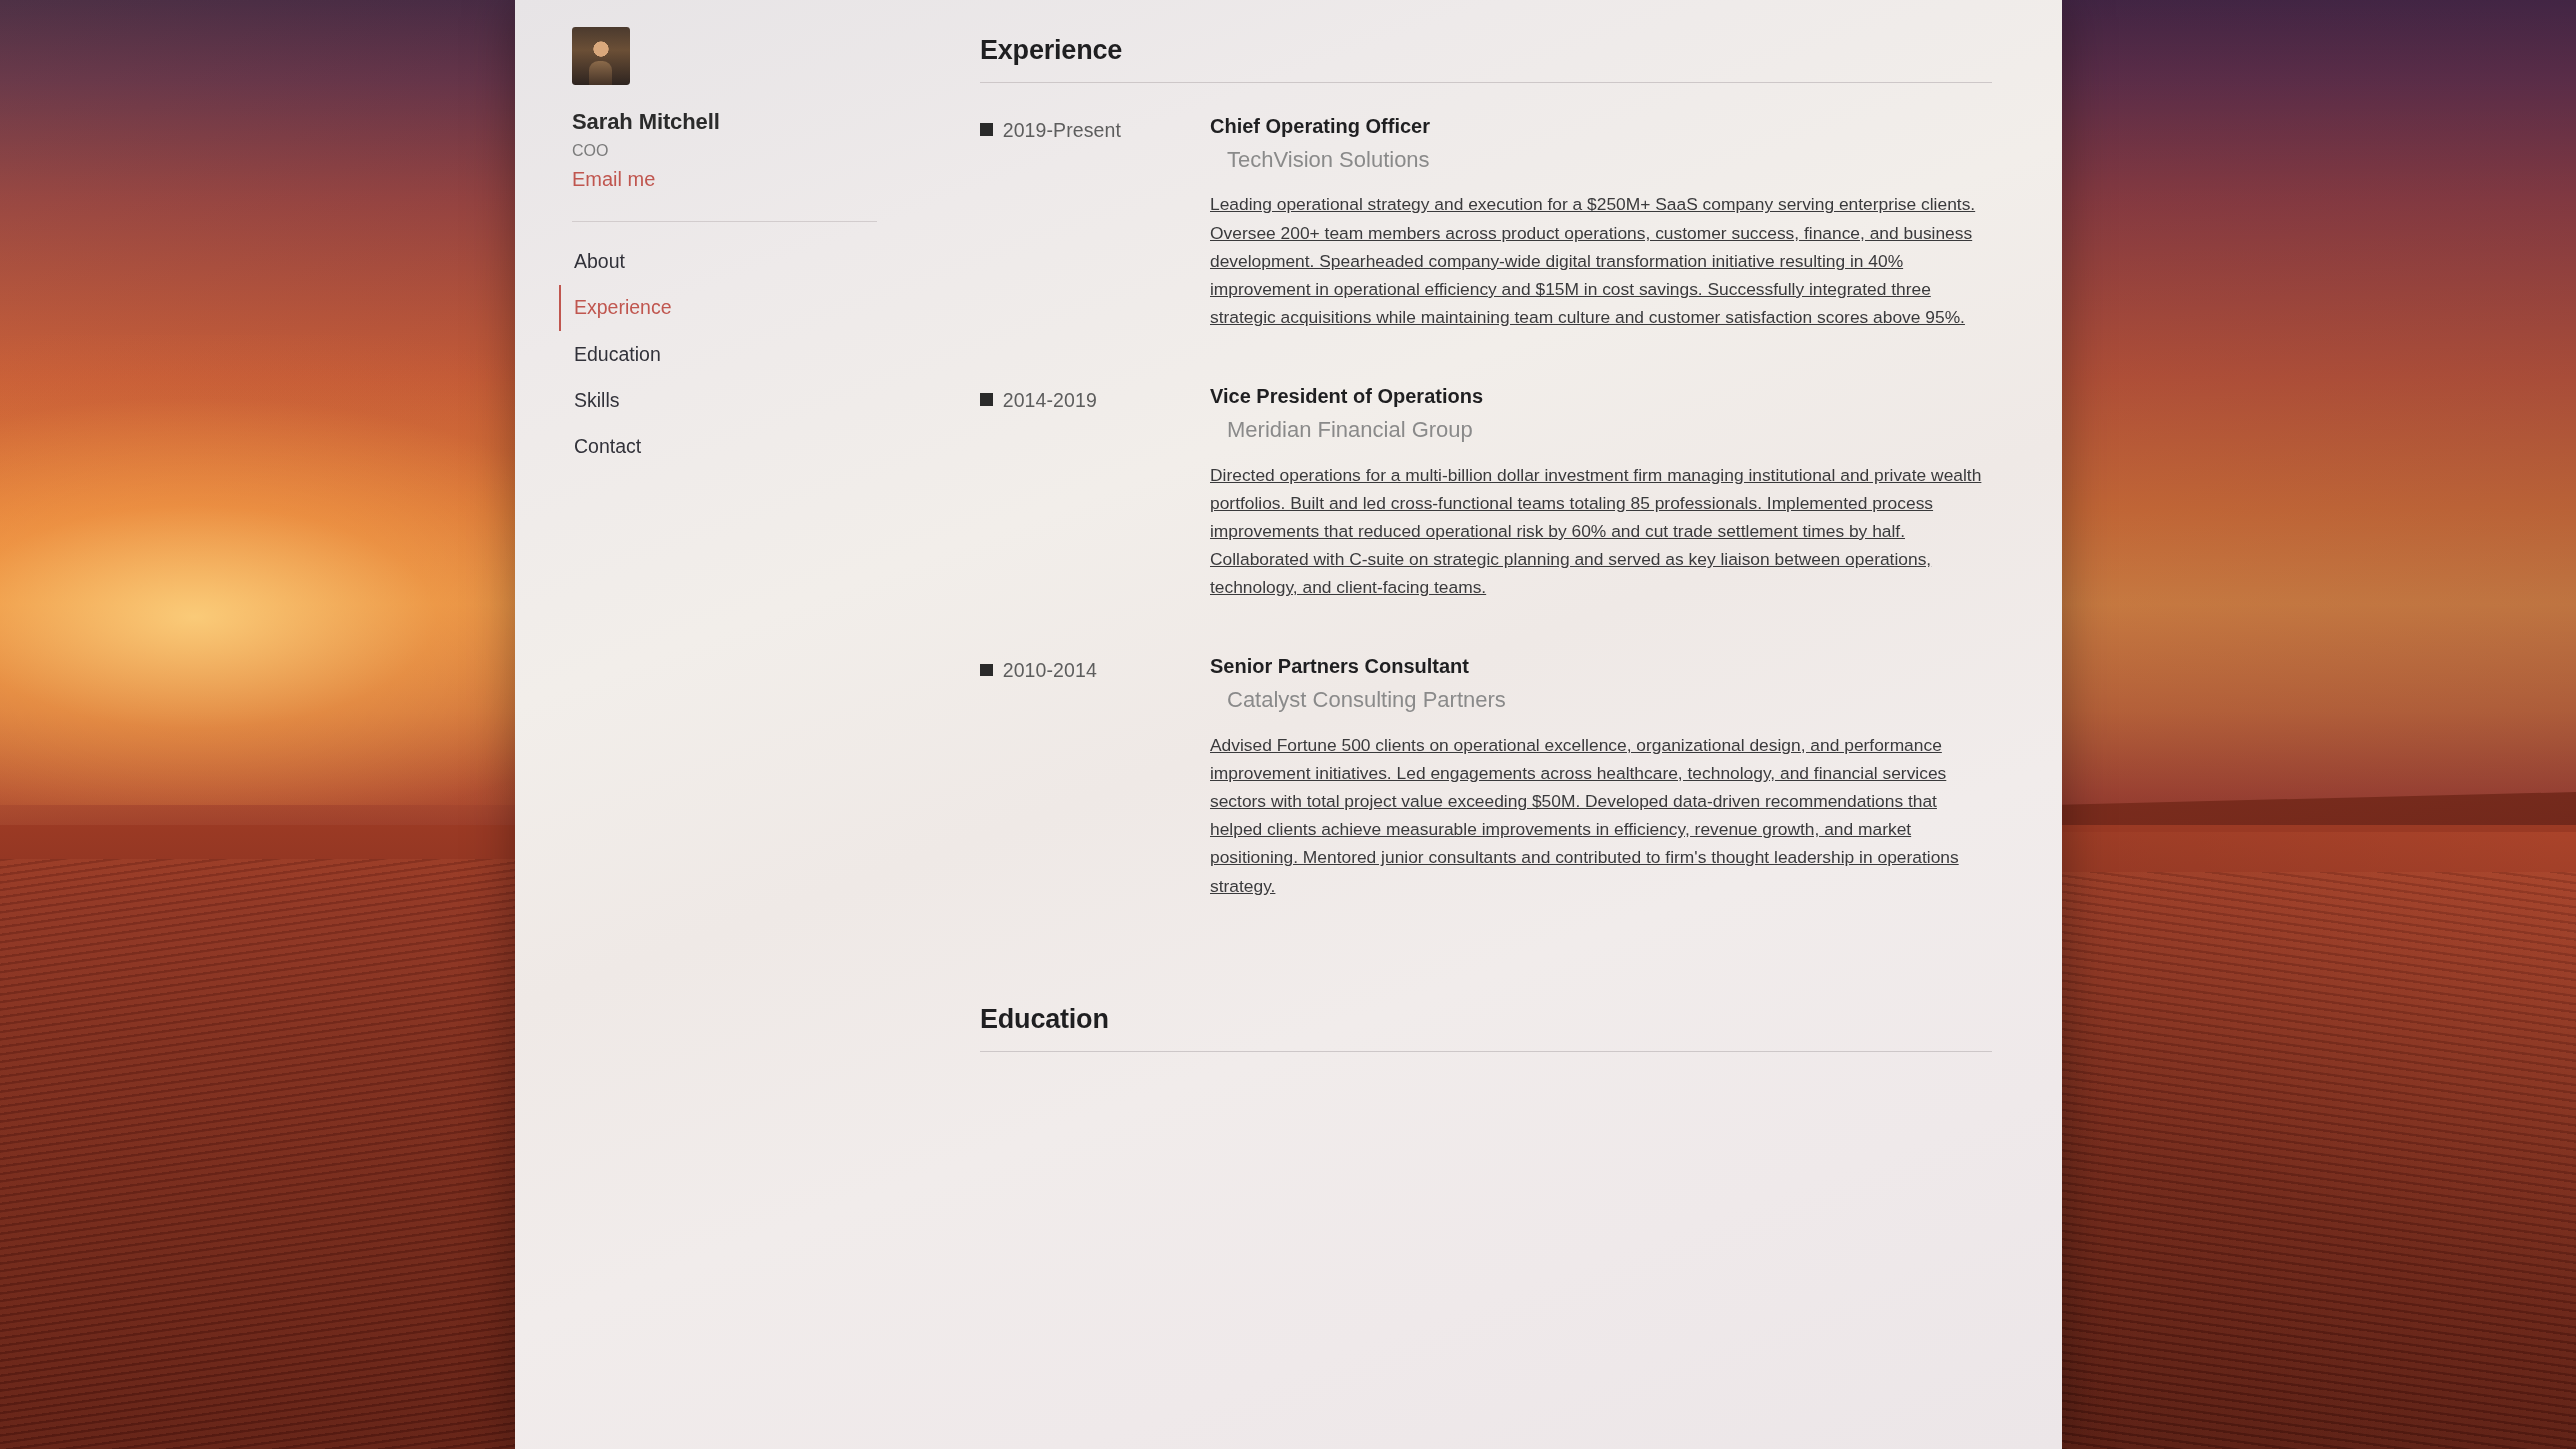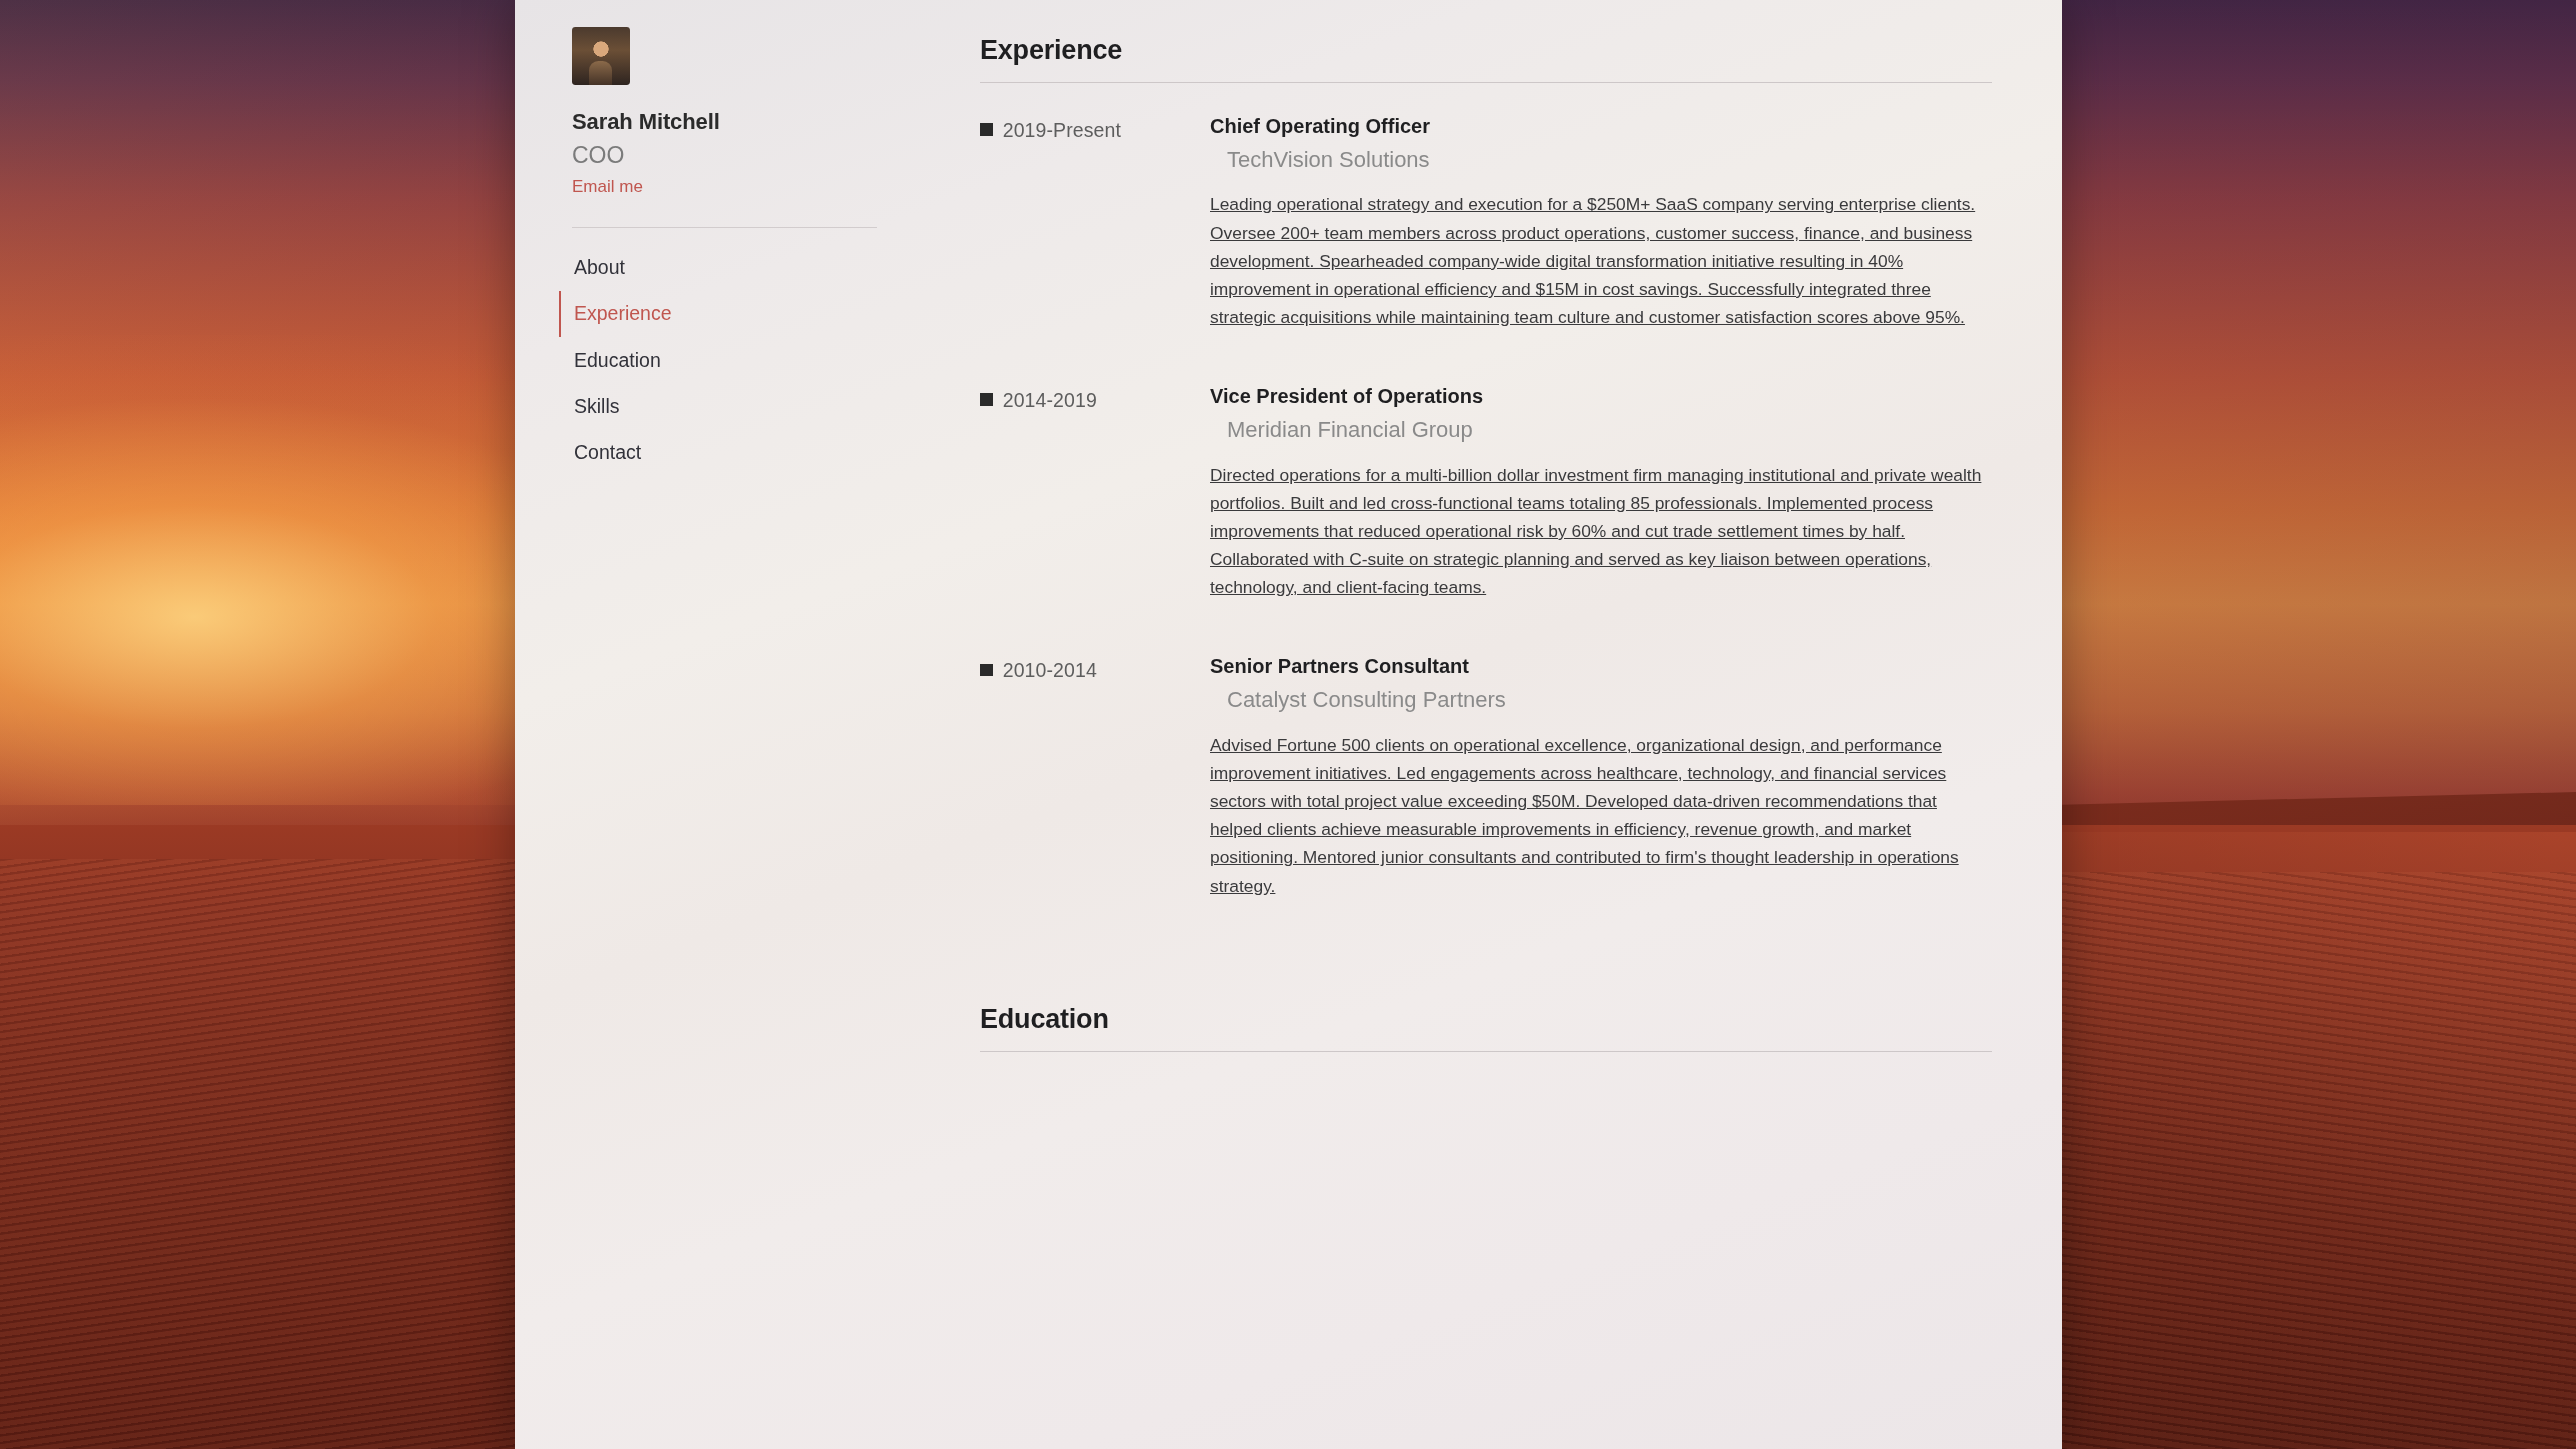--- a/index.html
+++ b/index.html
@@ -135,26 +135,26 @@
     border-radius: 9.4px 9.4px 0 0;
   }
   .name {
     font-size: 22px;
     font-weight: bold;
     color: #2b2b2b;
     letter-spacing: -0.1px;
     margin-bottom: 7.4px;
   }
   .role {
-    font-size: 23px;
+    font-size: 16px;
     color: #7b7b7b;
     margin-bottom: 8px;
   }
   .email-link {
-    font-size: 17px;
+    font-size: 20px;
     color: #c0564f;
     text-decoration: none;
     display: inline-block;
     margin-bottom: 20px;
     cursor: pointer;
   }
   #nav-divider {
     width: 305px;
     height: 0.7px;
     background: #d2cccd;

